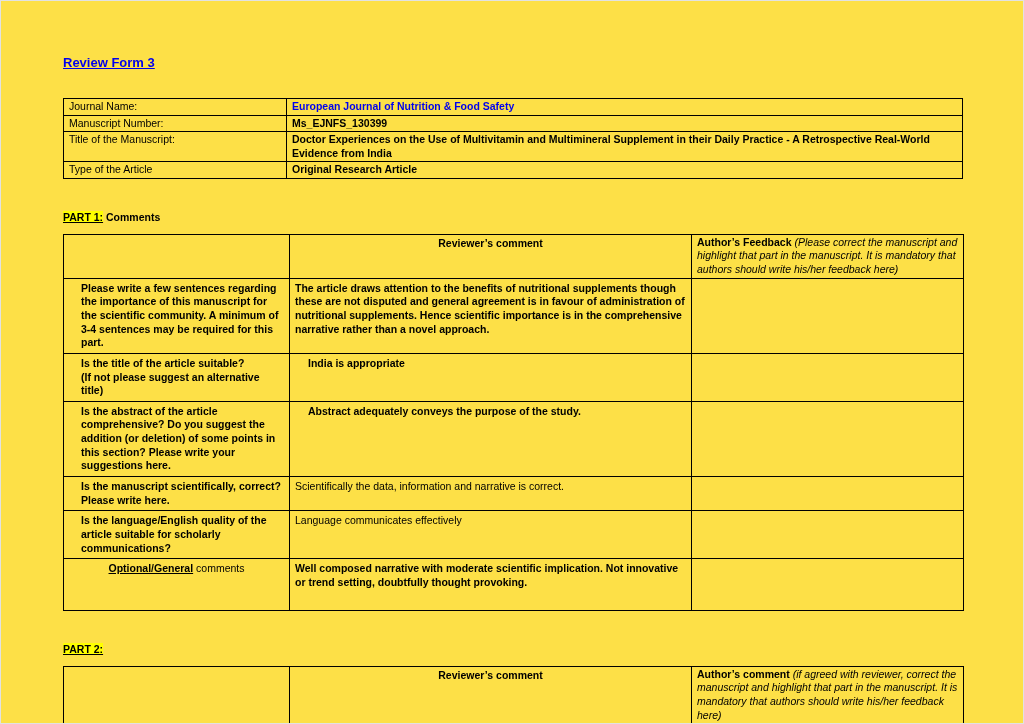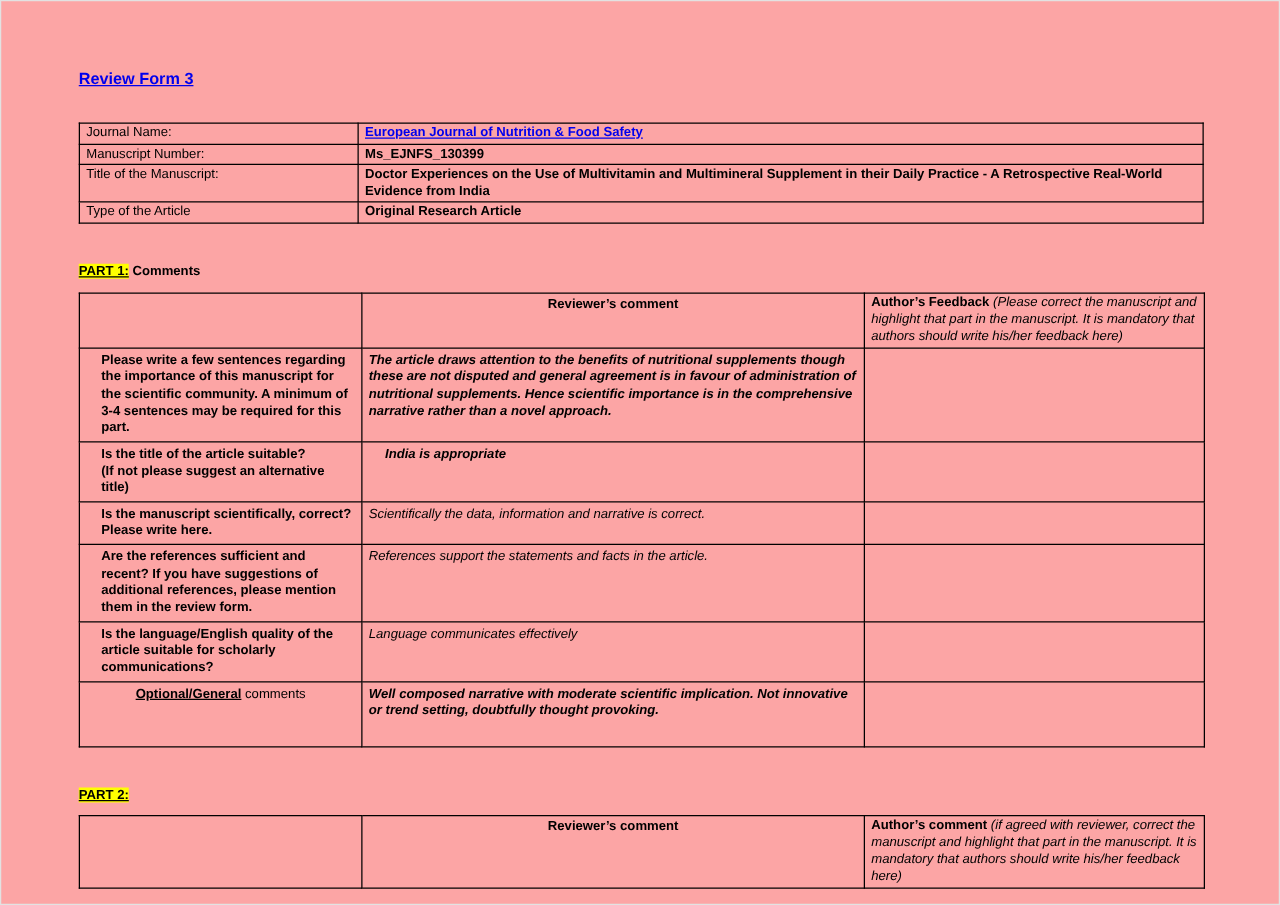--- a/index.html
+++ b/index.html
@@ -8,21 +8,21 @@
     width: 1024px; height: 724px;
     background: #ffffff;
     font-family: "Liberation Sans", sans-serif;
     color: #000;
     font-size: 10.5px;
     line-height: 1.3;
   }
   .page {
     position: relative;
     width: 1024px; height: 724px;
-    background: #fca5a5;
+    background: #fde047;
     border: 1px solid #e2e2e2;
     overflow: hidden;
   }
   .content { position: absolute; left: 62px; top: 0; width: 900px; }
 
   .doc-title {
     margin-top: 54px;
     font-size: 13px;
     font-weight: bold;
     color: var(--link, #0000ee);
@@ -36,41 +36,40 @@
   
   .info-table { margin-top: 26px; }
   .info-table .label-col { width: 223px; }
   .info-table tr.r-sm { height: 15px; }
   .info-table tr.r-title { height: 30px; }
   .info-table .val-mid { vertical-align: middle; }
   .bold { font-weight: bold; }
   .journal-link {
     color: var(--link, #0000ee);
     font-weight: bold;
-    text-decoration: underline;
     cursor: pointer;
   }
 
   
   .part-heading { margin-top: 32px; font-weight: bold; }
   .hl {
     background: var(--highlight, #ffff00);
     text-decoration: underline;
     font-weight: bold;
   }
   .part-heading .suffix { font-weight: bold; }
 
   
   .review-table { margin-top: 9px; }
   .review-table .c1 { width: 226px; }
   .review-table .c2 { width: 402px; }
   .review-table .c3 { width: 272px; }
   .q { font-weight: bold; padding-left: 17px; padding-top: 3px; padding-bottom: 3px; }
   .q-flat { padding-top: 3px; text-align: center; }
-  .cm { padding-top: 3px; padding-bottom: 3px; font-style: italic; }
+  .cm { padding-top: 3px; padding-bottom: 3px; }
   .cm-b { font-weight: bold; }
   .cm-ind { padding-left: 18px; }
   .hdr-col { font-weight: bold; padding-top: 2px; text-align: center; }
   .hdr-author .t { font-weight: bold; }
   .hdr-author .n { font-style: italic; font-weight: normal; }
   .u { text-decoration: underline; }
 
   tr.h28 { height: 28px; }
   tr.h56 { height: 56px; }
   tr.h30 { height: 30px; }
@@ -136,28 +135,28 @@
         <td></td>
       </tr>
       <tr class="h30">
         <td class="q">
           <div>Is the title of the article suitable?</div>
           <div>(If not please suggest an alternative title)</div>
         </td>
         <td class="cm cm-b cm-ind">India is appropriate</td>
         <td></td>
       </tr>
+      <tr class="h55">
+        <td class="q">Is the abstract of the article comprehensive? Do you suggest the addition (or deletion) of some points in this section? Please write your suggestions here.</td>
+        <td class="cm cm-b cm-ind">Abstract adequately conveys the purpose of the study.</td>
+        <td></td>
+      </tr>
       <tr class="h30">
         <td class="q">Is the manuscript scientifically, correct? Please write here.</td>
         <td class="cm">Scientifically the data, information and narrative is correct.</td>
-        <td></td>
-      </tr>
-      <tr class="h40">
-        <td class="q">Are the references sufficient and recent? If you have suggestions of additional references, please mention them in the review form.</td>
-        <td class="cm">References support the statements and facts in the article.</td>
         <td></td>
       </tr>
       <tr class="h29">
         <td class="q">Is the language/English quality of the article suitable for scholarly communications?</td>
         <td class="cm">Language communicates effectively</td>
         <td></td>
       </tr>
       <tr class="h52">
         <td class="q-flat">
           <span class="bold u">Optional/General</span><span> comments</span>

